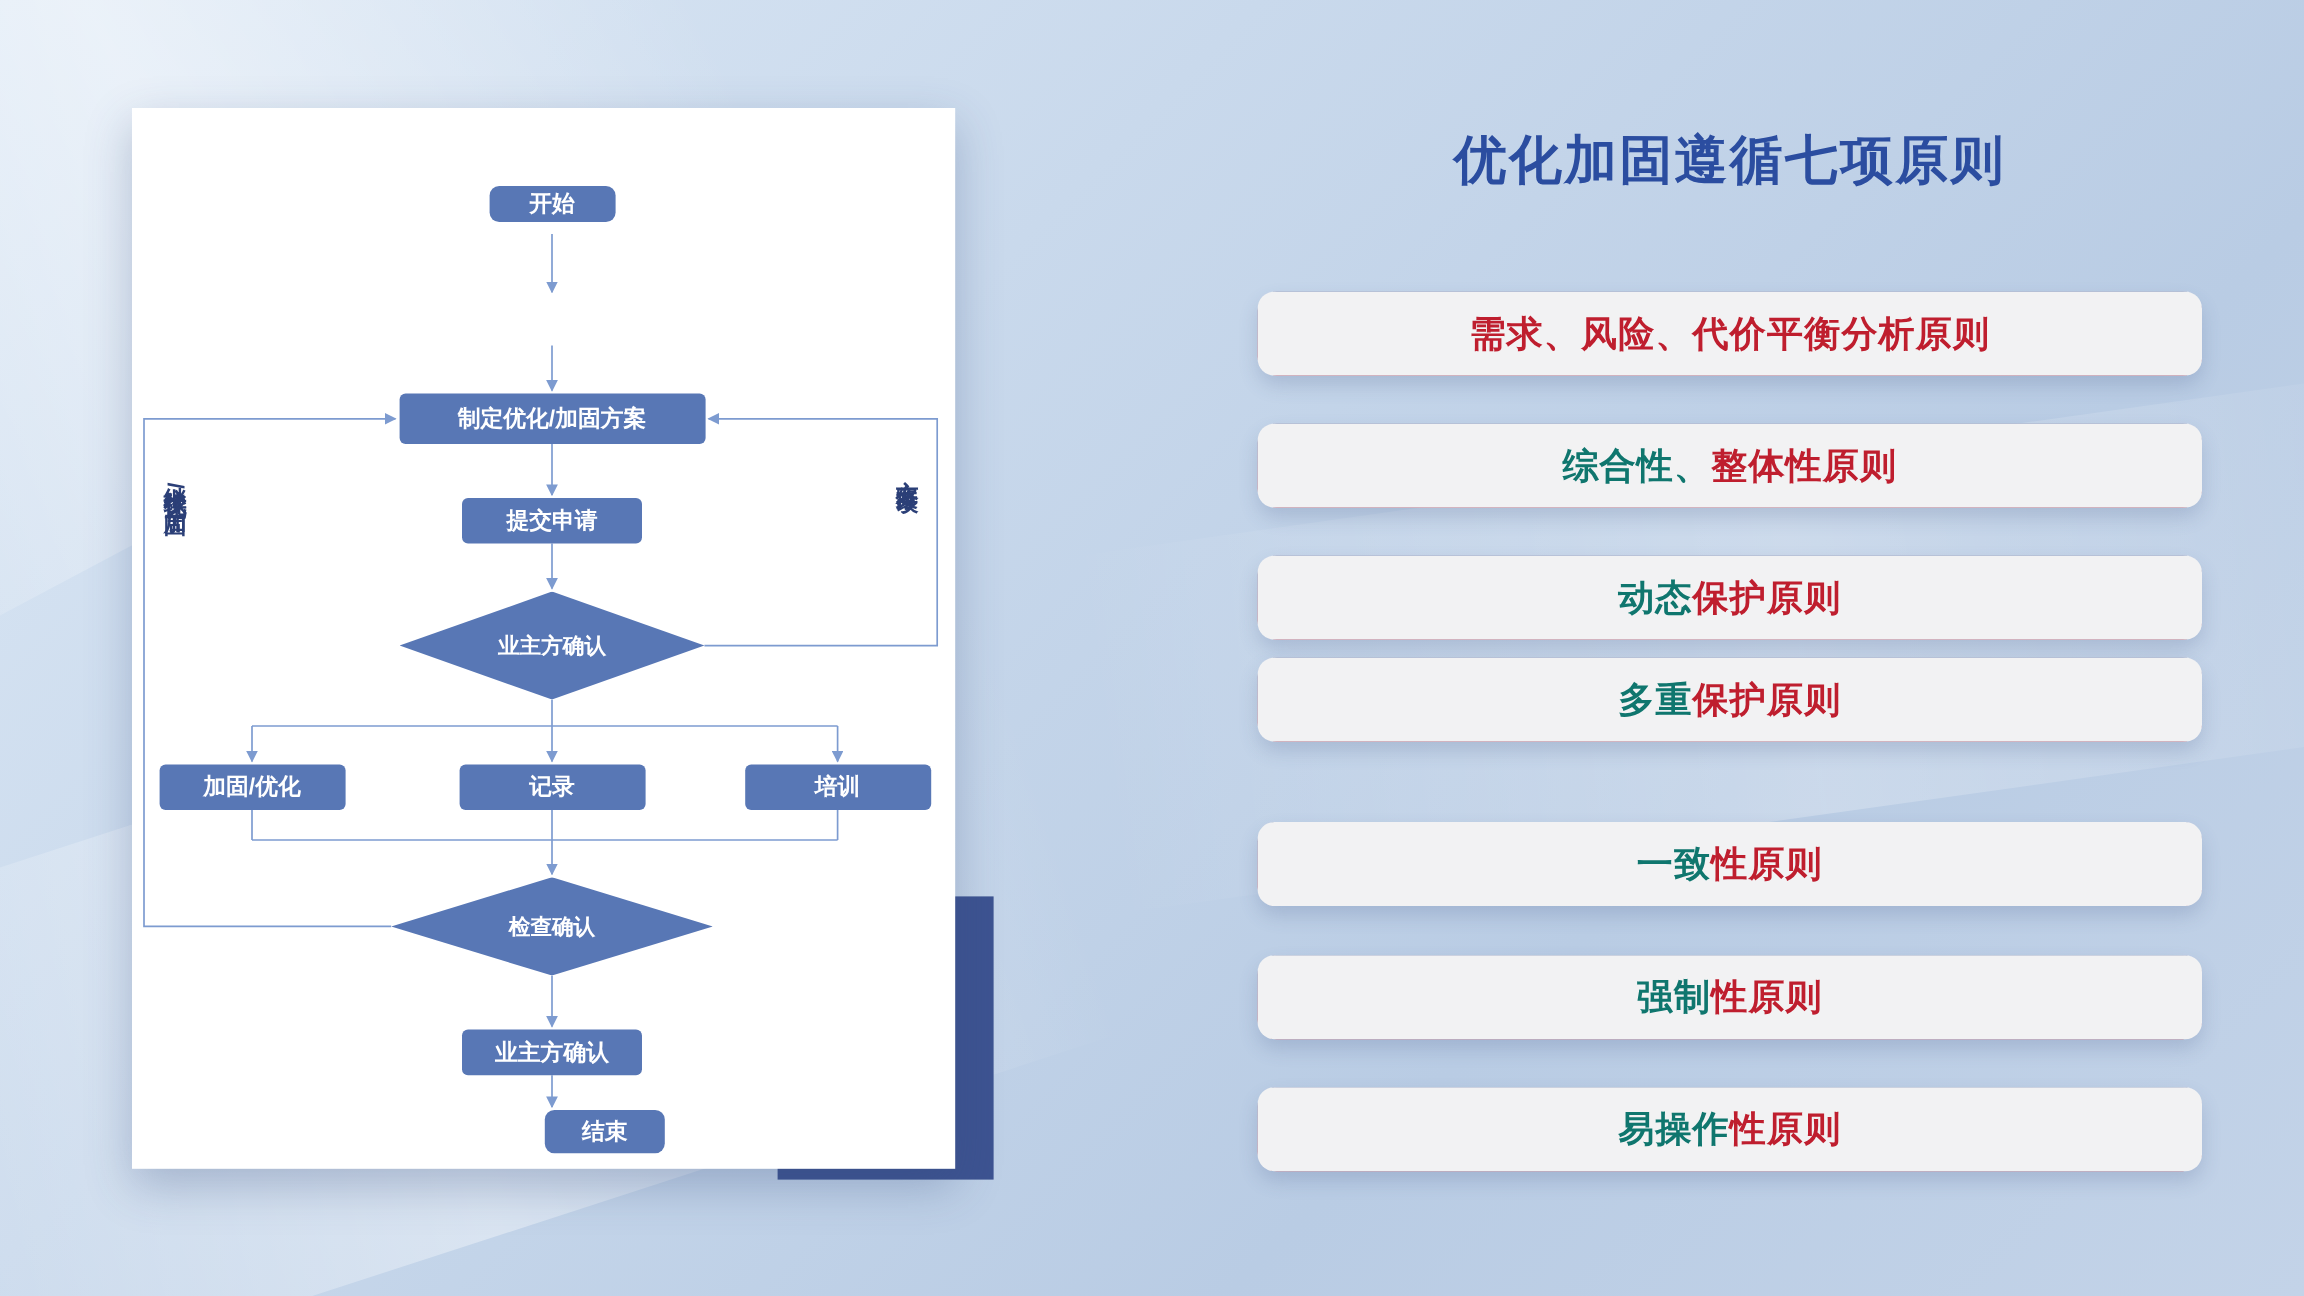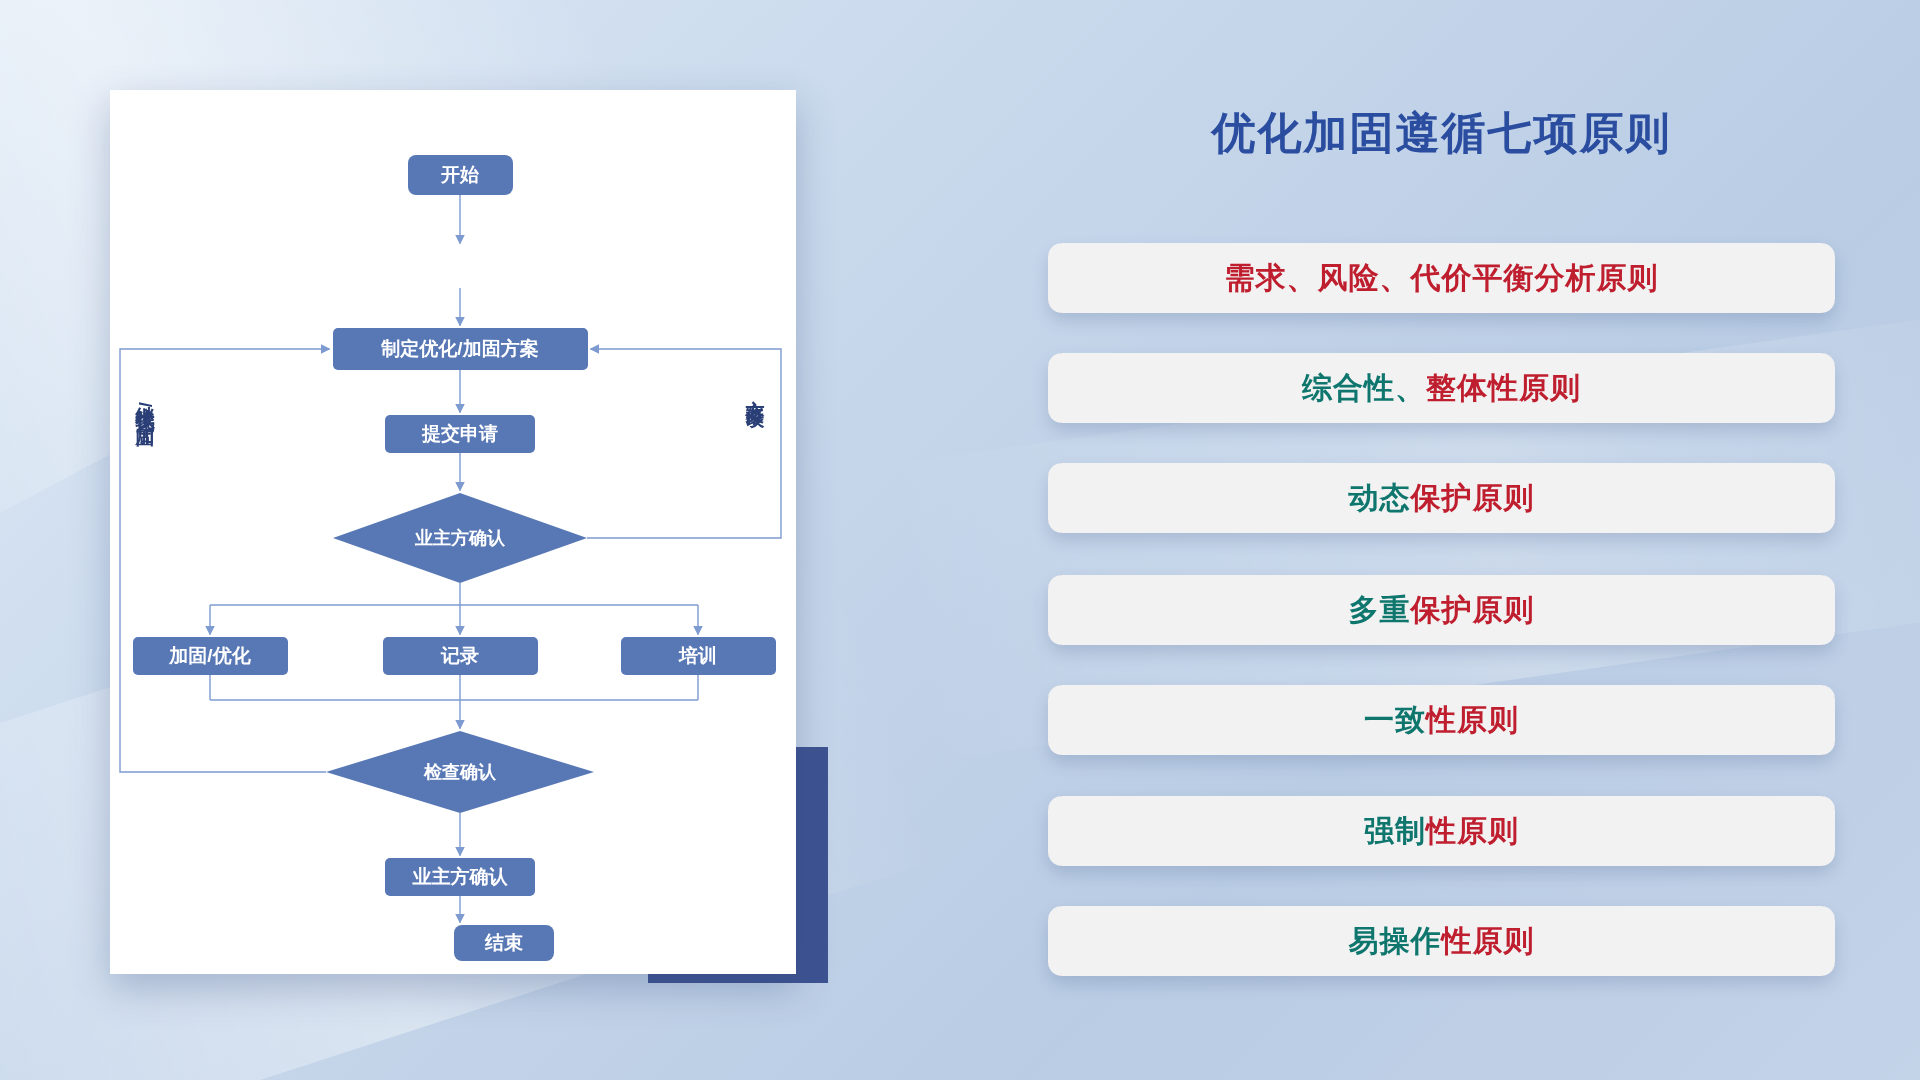--- a/index.html
+++ b/index.html
@@ -76,21 +76,21 @@
         <path d="M588 585 L588 610"></path>
         <path d="M100 610 L588 610"></path>
         <path d="M350 610 L350 638.5" marker-end="url(#ah)"></path>
         <path d="M350 723 L350 765.5" marker-end="url(#ah)"></path>
         <path d="M350 806 L350 832.5" marker-end="url(#ah)"></path>
         <path d="M477 448 L671 448 L671 259 L480.5 259" marker-end="url(#ah)"></path>
         <path d="M216 682 L10 682 L10 259 L219.5 259" marker-end="url(#ah)"></path>
       </g>
     </svg>
 
-    <div class="node pill" style="left:297.5px; top:65px; width:105px; height:40px;">开始</div>
+    <div class="node pill" style="left:297.5px; top:65px; width:105px; height:30px;">开始</div>
 
 
     <div class="node rect" style="left:222.5px; top:238px; width:255px; height:42px;">制定优化/加固方案</div>
 
     <div class="node rect" style="left:275px; top:325px; width:150px; height:38px;">提交申请</div>
 
     <div class="node diamond" style="left:223px; top:403px; width:254px; height:90px;">业主方确认</div>
 
     <div class="node rect" style="left:22.5px; top:547px; width:155px; height:38px;">加固/优化</div>
 
@@ -126,21 +126,21 @@
       </div>
     </div>
 
     <div class="p-box" style="top:463px;">
       <div class="p-inner">
         <span class="seg-blue">动态</span>
           <span class="seg-red">保护原则</span>
       </div>
     </div>
 
-    <div class="p-box" style="top:575px;">
+    <div class="p-box" style="top:548px;">
       <div class="p-inner">
         <span class="seg-blue">多重</span>
           <span class="seg-red">保护原则</span>
       </div>
     </div>
 
     <div class="p-box" style="top:685px;">
       <div class="p-inner">
         <span class="seg-blue">一致</span>
           <span class="seg-red">性原则</span>

